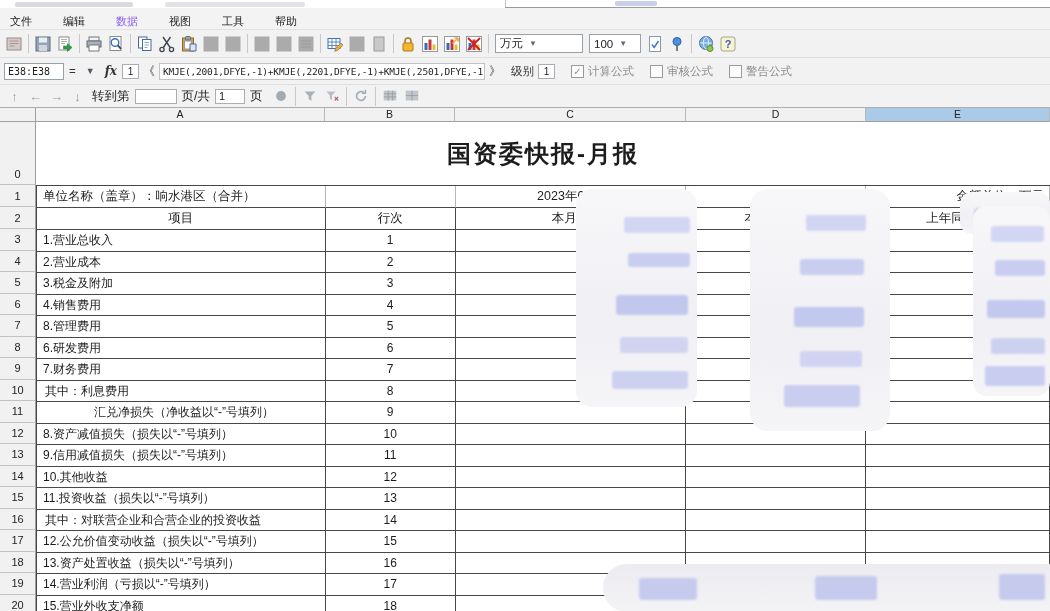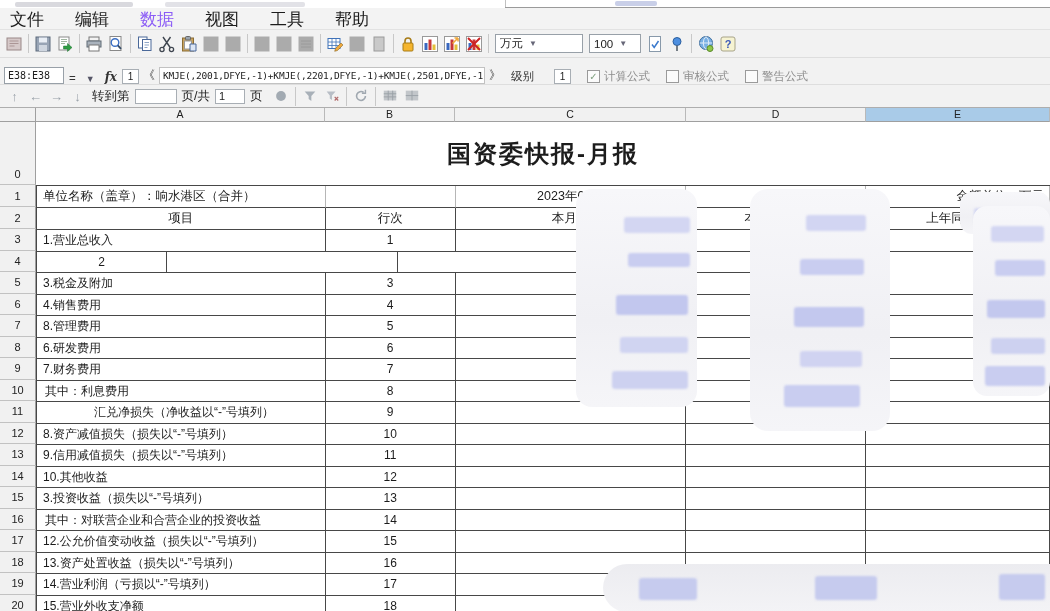--- a/index.html
+++ b/index.html
@@ -7,50 +7,50 @@
        font-family:"Liberation Sans","DejaVu Sans",sans-serif;color:#1c1c1c;-webkit-font-smoothing:antialiased}
   *{box-sizing:border-box}
 
   
   #tabstrip{height:8px;background:#fff;position:relative}
   #tabstrip .strip-line{position:absolute;left:505px;right:0;bottom:0;height:1px;background:#9a9a9a}
   #tabstrip .tab-edge{position:absolute;left:505px;top:0;bottom:0;width:1px;background:#c0c0c0}
   .tsm{position:absolute;height:5px;border-radius:2px}
 
   
-  #menubar{height:21px;background:#f3f3f3;display:flex;align-items:flex-start;padding-left:10px;font-size:17px}
+  #menubar{height:21px;background:#f3f3f3;display:flex;align-items:flex-end;padding-left:10px;font-size:11px}
   .menu-item{margin-right:31px;cursor:default;white-space:nowrap}
   .menu-item.disabled{color:#8b5cf6}
 
   
   #toolbar{height:28px;background:#f2f2f2;border-top:1px solid #e2e2e2;display:flex;align-items:center;padding-left:3px}
   .tbtn{width:22px;height:22px;display:flex;align-items:center;justify-content:center;flex:0 0 auto}
   .tbtn svg{width:18px;height:18px}
   .tsep{width:1px;height:19px;background:#c8c8c8;margin:0 3px;flex:0 0 auto}
   .tsel{height:19px;background:#fff;border:1px solid #98a0a8;display:flex;align-items:center;
         font-size:11.5px;padding:0 4px;margin:0 3px;flex:0 0 auto}
   .tsel .caret{margin-left:6px;color:#667;font-size:8px}
   #unit-select{width:88px}
   #zoom-select{width:52px}
 
   
-  #formulabar{height:27px;background:#f2f2f2;border-top:1px solid #dedede;display:flex;align-items:flex-end;
+  #formulabar{height:27px;background:#f2f2f2;border-top:1px solid #dedede;display:flex;align-items:center;
               padding-left:4px;font-size:11.5px}
   .namebox{width:60px;height:17px;background:#fff;border:1px solid #98a0a8;
            font-family:"DejaVu Sans Mono",monospace;font-size:10px;line-height:15px;padding-left:3px;flex:0 0 auto}
   .fbtn{margin:0 5px;color:#333;flex:0 0 auto}
   .fx{font-family:"DejaVu Serif",serif;font-style:italic;font-weight:bold;font-size:12px}
   .caret-sm{font-size:9px;color:#556}
   .smallbox{width:17px;height:15px;background:#fff;border:1px solid #a8aeb4;text-align:center;
             font-size:10px;line-height:13px;flex:0 0 auto}
   .guil{font-size:12px;color:#333;margin:0 4px;flex:0 0 auto}
   #formula-field{width:326px;height:17px;background:#fff;border:1px solid #c2c2c2;
                  font-family:"DejaVu Sans Mono",monospace;font-size:9.5px;letter-spacing:-0.2px;
                  line-height:15px;white-space:nowrap;overflow:hidden;padding-left:3px;flex:0 0 auto;color:#222}
-  #level-label{margin:0 20px 0 6px;color:#333;flex:0 0 auto}
+  #level-label{margin:0 4px 0 6px;color:#333;flex:0 0 auto}
   .chk{display:flex;align-items:center;margin-left:16px;color:#8d8d8d;flex:0 0 auto}
   .chk .box{width:13px;height:13px;background:#fbfbfb;border:1px solid #9a9a9a;margin-right:4px;
             font-size:10px;line-height:12px;text-align:center;color:#7fa07f}
 
   
   #navbar{height:24px;background:#f2f2f2;border-top:1px solid #dedede;border-bottom:1px solid #aeaeae;
           display:flex;align-items:center;padding-left:4px;font-size:12.5px}
   .nav-arrow{color:#98a0a8;font-weight:bold;font-size:13px;width:21px;text-align:center;flex:0 0 auto}
   #goto-label{margin-left:4px}
   #goto-input{width:42px;height:15px;background:#fff;border:1px solid #a8aeb4;margin:0 5px;flex:0 0 auto}
@@ -426,20 +426,21 @@
     </div>
     <div id="data-rows">
         <div class="trow drow">
           <div class="c ca l">1.营业总收入</div>
           <div class="c cb ctr">1</div>
           <div class="c cc"></div>
           <div class="c cd"></div>
           <div class="c ce"></div>
         </div>
         <div class="trow drow">
+          <div class="c ca l">2.营业成本</div>
           <div class="c cb ctr">2</div>
           <div class="c cc"></div>
           <div class="c cd"></div>
           <div class="c ce"></div>
         </div>
         <div class="trow drow">
           <div class="c ca l">3.税金及附加</div>
           <div class="c cb ctr">3</div>
           <div class="c cc"></div>
           <div class="c cd"></div>
@@ -502,21 +503,21 @@
           <div class="c ce"></div>
         </div>
         <div class="trow drow">
           <div class="c ca l">10.其他收益</div>
           <div class="c cb ctr">12</div>
           <div class="c cc"></div>
           <div class="c cd"></div>
           <div class="c ce"></div>
         </div>
         <div class="trow drow">
-          <div class="c ca l">3.投资收益（损失以“-”号填列）</div>
+          <div class="c ca l">11.投资收益（损失以“-”号填列）</div>
           <div class="c cb ctr">13</div>
           <div class="c cc"></div>
           <div class="c cd"></div>
           <div class="c ce"></div>
         </div>
         <div class="trow drow">
           <div class="c ca l ind1">其中：对联营企业和合营企业的投资收益</div>
           <div class="c cb ctr">14</div>
           <div class="c cc"></div>
           <div class="c cd"></div>

